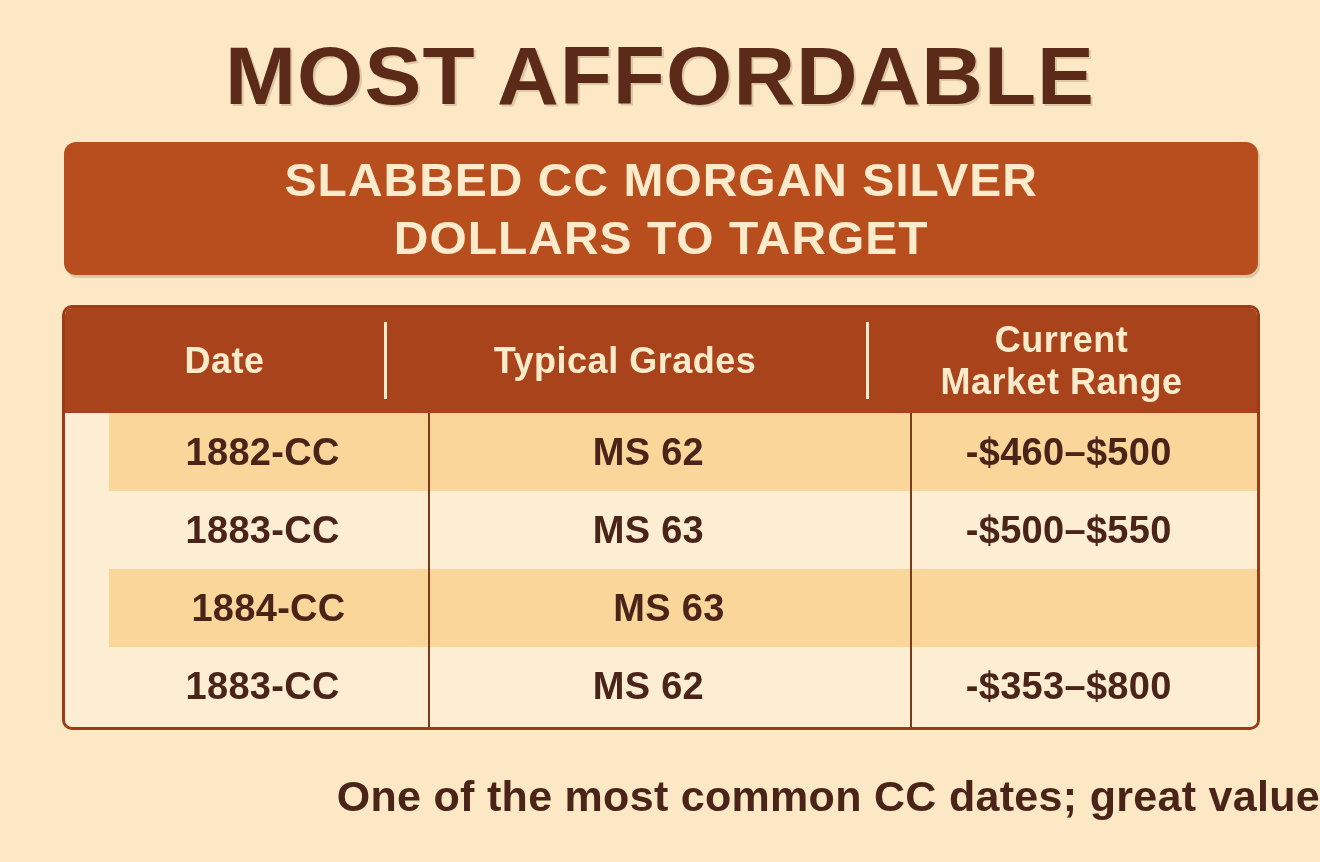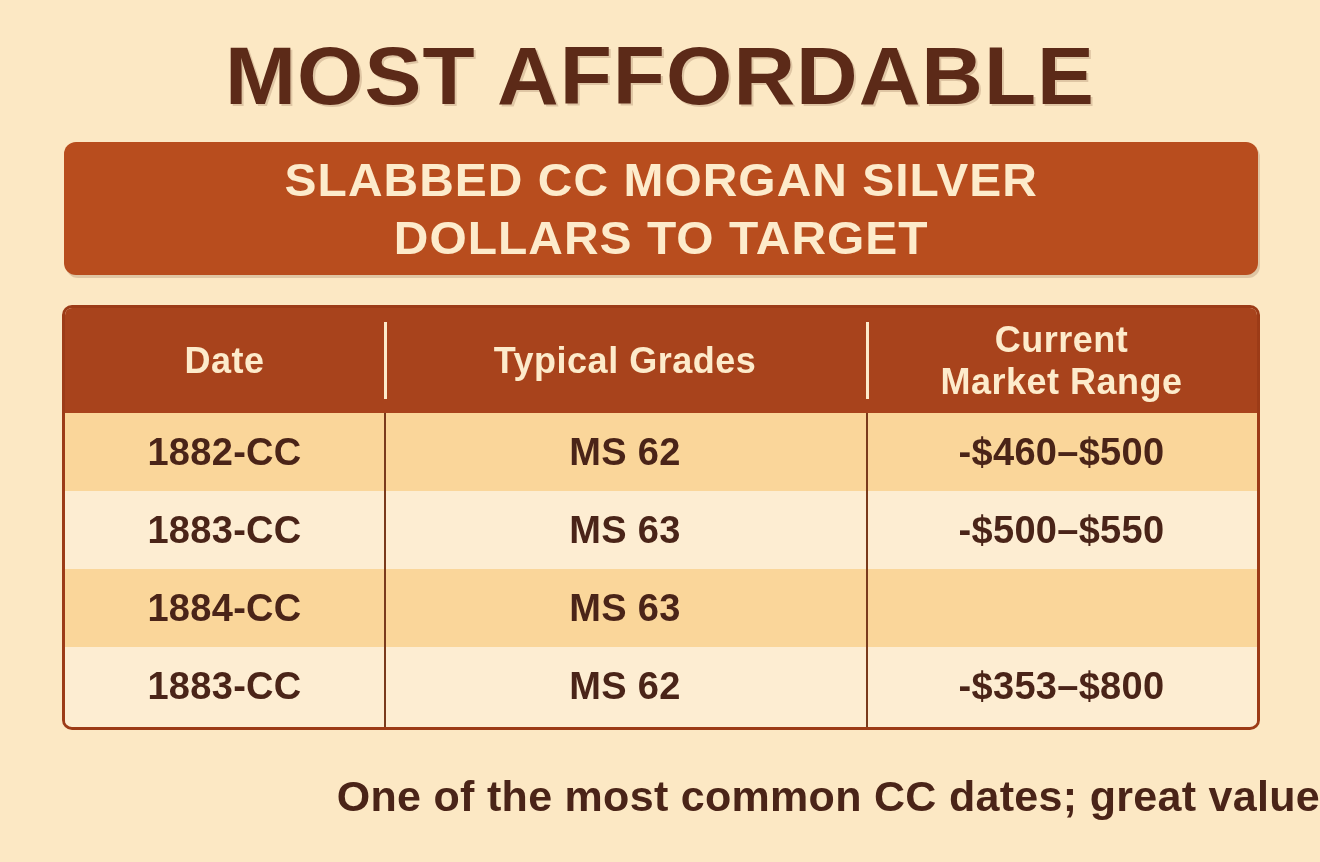--- a/index.html
+++ b/index.html
@@ -108,20 +108,21 @@
     width: 3px;
     height: 77px;
     background: #FDEBCB;
   }
   .head-div-1 { left: 319px; }
   .head-div-2 { left: 801px; }
 
   .tbody {
     position: relative;
     height: 314px;
+    margin-left: 44px;
   }
   .row {
     display: flex;
     align-items: center;
     height: 78px;
   }
   .row.alt-a { background: #FAD69A; }
   .row.alt-b { background: #FDEDD2; }
 
   .td {

